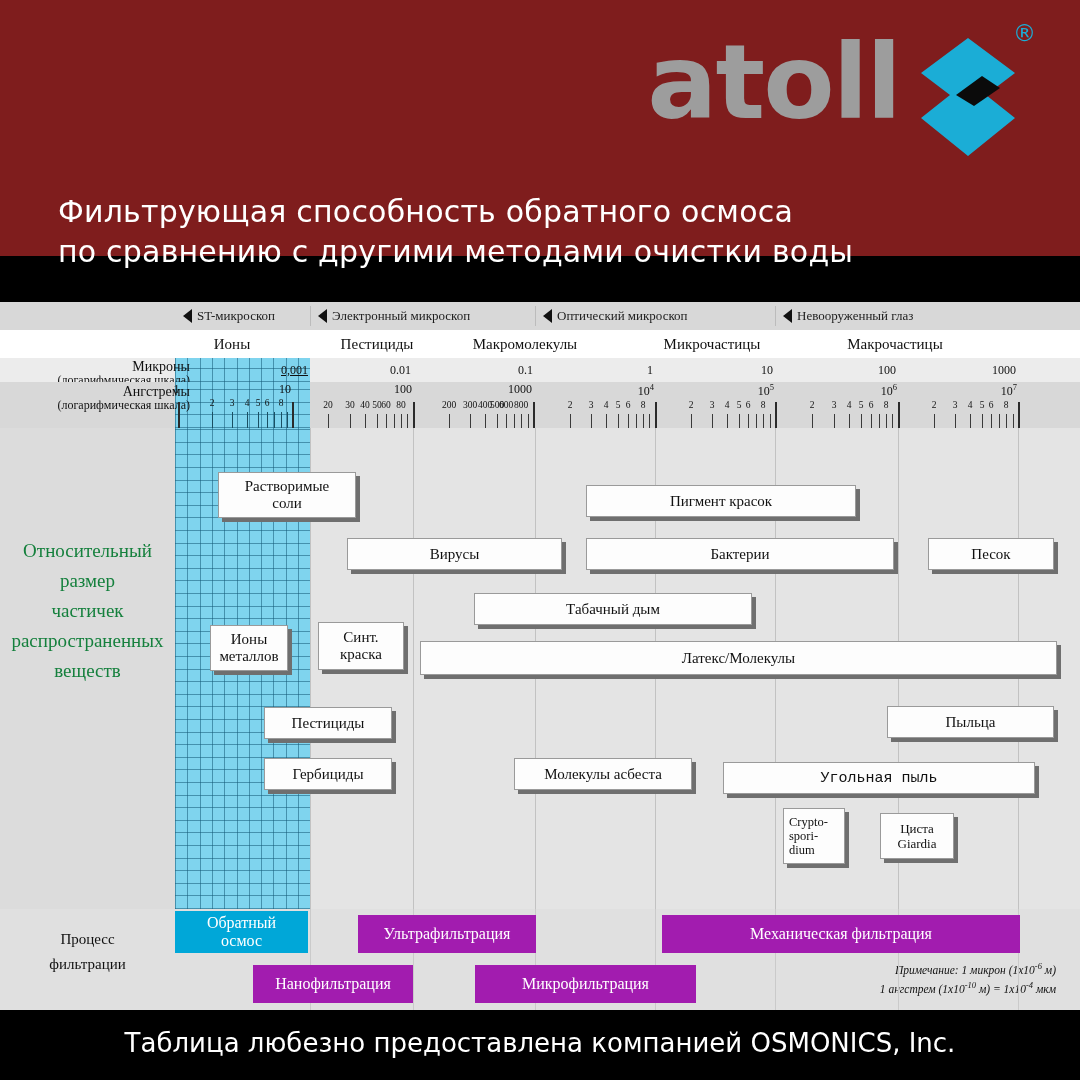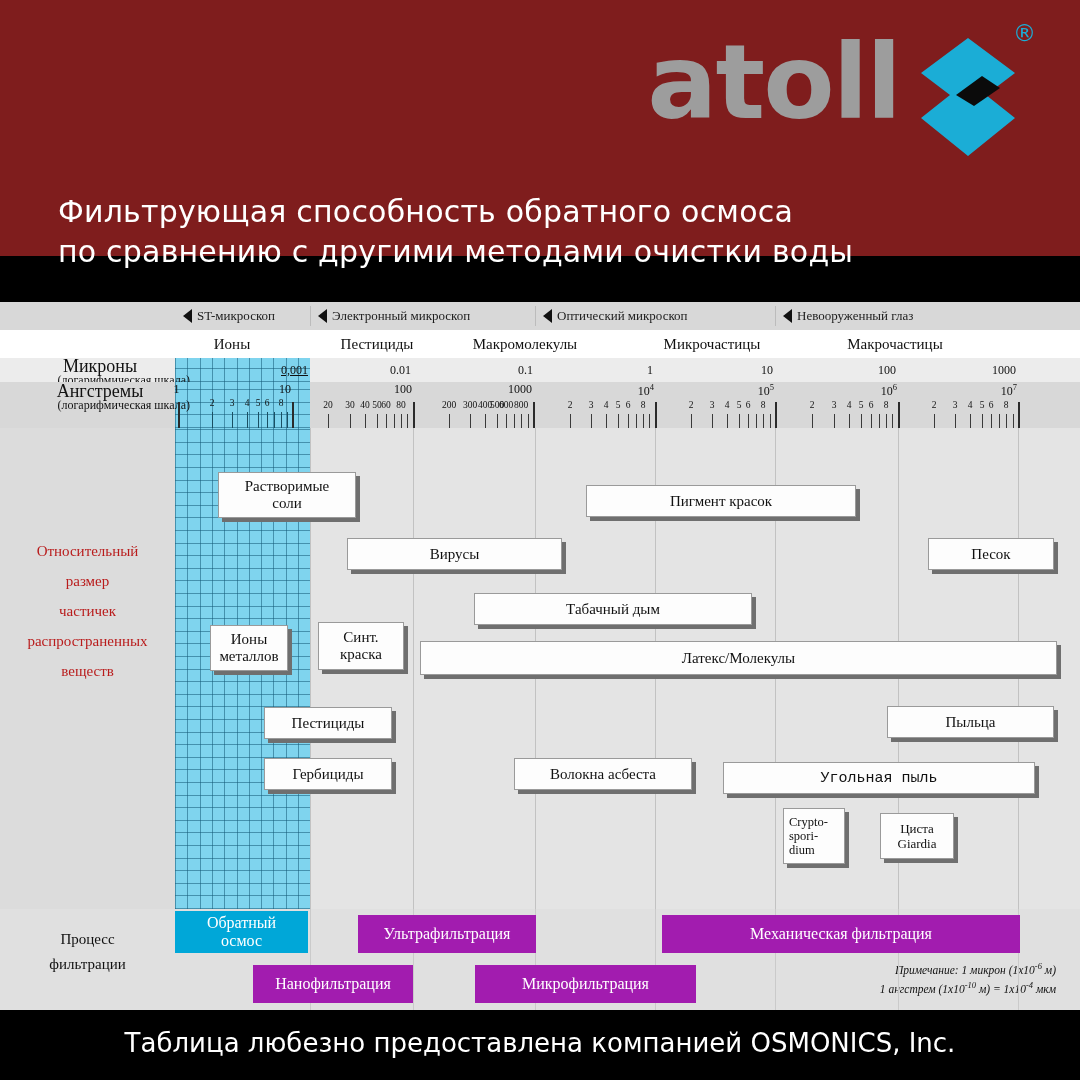--- a/index.html
+++ b/index.html
@@ -62,21 +62,21 @@
     font-size:15px;color:#111;text-align:center;white-space:nowrap;
   }
 
   .row-mic{position:absolute;left:0;top:56px;width:1080px;height:24px;background:#ececec;}
   .row-ang{position:absolute;left:0;top:80px;width:1080px;height:46px;background:#d8d8d8;}
 
   .axislabel{
     position:absolute;right:890px;width:180px;text-align:right;
     color:#111;
   }
-  .axislabel .big{font-size:18px;line-height:15px;text-align:center;}
+  .axislabel .big{font-size:14px;line-height:15px;}
   .axislabel .sm{font-size:12px;line-height:12px;}
 
   .tick-num{
     position:absolute;font-size:12px;color:#111;white-space:nowrap;
     transform:translateX(-50%);
   }
   .tick-num.r{transform:translateX(-100%);}
   .tick-sm{
     position:absolute;font-size:9.5px;color:#111;white-space:nowrap;
     transform:translateX(-50%);
@@ -94,21 +94,21 @@
       repeating-linear-gradient(90deg, rgba(20,90,120,.55) 0 1px, transparent 1px 12.3px),
       repeating-linear-gradient(0deg, rgba(20,90,120,.55) 0 1px, transparent 1px 12.6px);
   }
 
   
   .body{position:absolute;left:0;top:126px;width:1080px;height:481px;background:#e4e4e4;}
   .vline{position:absolute;top:0;width:1px;height:481px;background:#c2c2c2;}
   .leftpane{position:absolute;left:0;top:0;width:175px;height:481px;background:#dcdcdc;}
   .leftlabel{
     position:absolute;left:0;top:108px;width:175px;text-align:center;
-    font-size:15px;line-height:30px;color:#b91c1c;
+    font-size:19px;line-height:30px;color:#15803d;
   }
 
   .pbox{
     position:absolute;background:#fdfdfd;border:1px solid #9a9a9a;
     box-shadow:4px 4px 0 0 #6f6f6f;
     display:flex;align-items:center;justify-content:center;
     font-size:15px;color:#111;text-align:center;line-height:17px;
     box-sizing:border-box;
   }
   .pbox.small{font-size:13px;line-height:15px;}
@@ -359,20 +359,23 @@
         <div class="vline" style="left: 1018px;"></div>
         <div class="pbox" style="left: 218px; top: 44px; width: 138px; height: 46px;">
           <span>Растворимые<br>соли</span>
         </div>
         <div class="pbox" style="left: 586px; top: 57px; width: 270px; height: 32px;">
           <span>Пигмент красок</span>
         </div>
         <div class="pbox" style="left: 347px; top: 110px; width: 215px; height: 32px;">
           <span>Вирусы</span>
         </div>
+        <div class="pbox" style="left: 586px; top: 110px; width: 308px; height: 32px;">
+          <span>Бактерии</span>
+        </div>
         <div class="pbox" style="left: 928px; top: 110px; width: 126px; height: 32px;">
           <span>Песок</span>
         </div>
         <div class="pbox" style="left: 474px; top: 165px; width: 278px; height: 32px;">
           <span>Табачный дым</span>
         </div>
         <div class="pbox" style="left: 210px; top: 197px; width: 78px; height: 46px;">
           <span>Ионы<br>металлов</span>
         </div>
         <div class="pbox" style="left: 318px; top: 194px; width: 86px; height: 48px;">
@@ -384,21 +387,21 @@
         <div class="pbox" style="left: 887px; top: 278px; width: 167px; height: 32px;">
           <span>Пыльца</span>
         </div>
         <div class="pbox" style="left: 264px; top: 279px; width: 128px; height: 32px;">
           <span>Пестициды</span>
         </div>
         <div class="pbox" style="left: 264px; top: 330px; width: 128px; height: 32px;">
           <span>Гербициды</span>
         </div>
         <div class="pbox" style="left: 514px; top: 330px; width: 178px; height: 32px;">
-          <span>Волокна асбеста</span>
+          <span>Молекулы асбеста</span>
         </div>
         <div class="pbox" style="left: 723px; top: 334px; width: 312px; height: 32px; font-family: Liberation Mono, monospace;">
           <span>Угольная пыль</span>
         </div>
         <div class="pbox tiny" style="left: 783px; top: 380px; width: 62px; height: 56px;">
           <span>Crypto-<br>spori-<br>dium</span>
         </div>
         <div class="pbox small" style="left: 880px; top: 385px; width: 74px; height: 46px;">
           <span>Циста<br>Giardia</span>
         </div>

